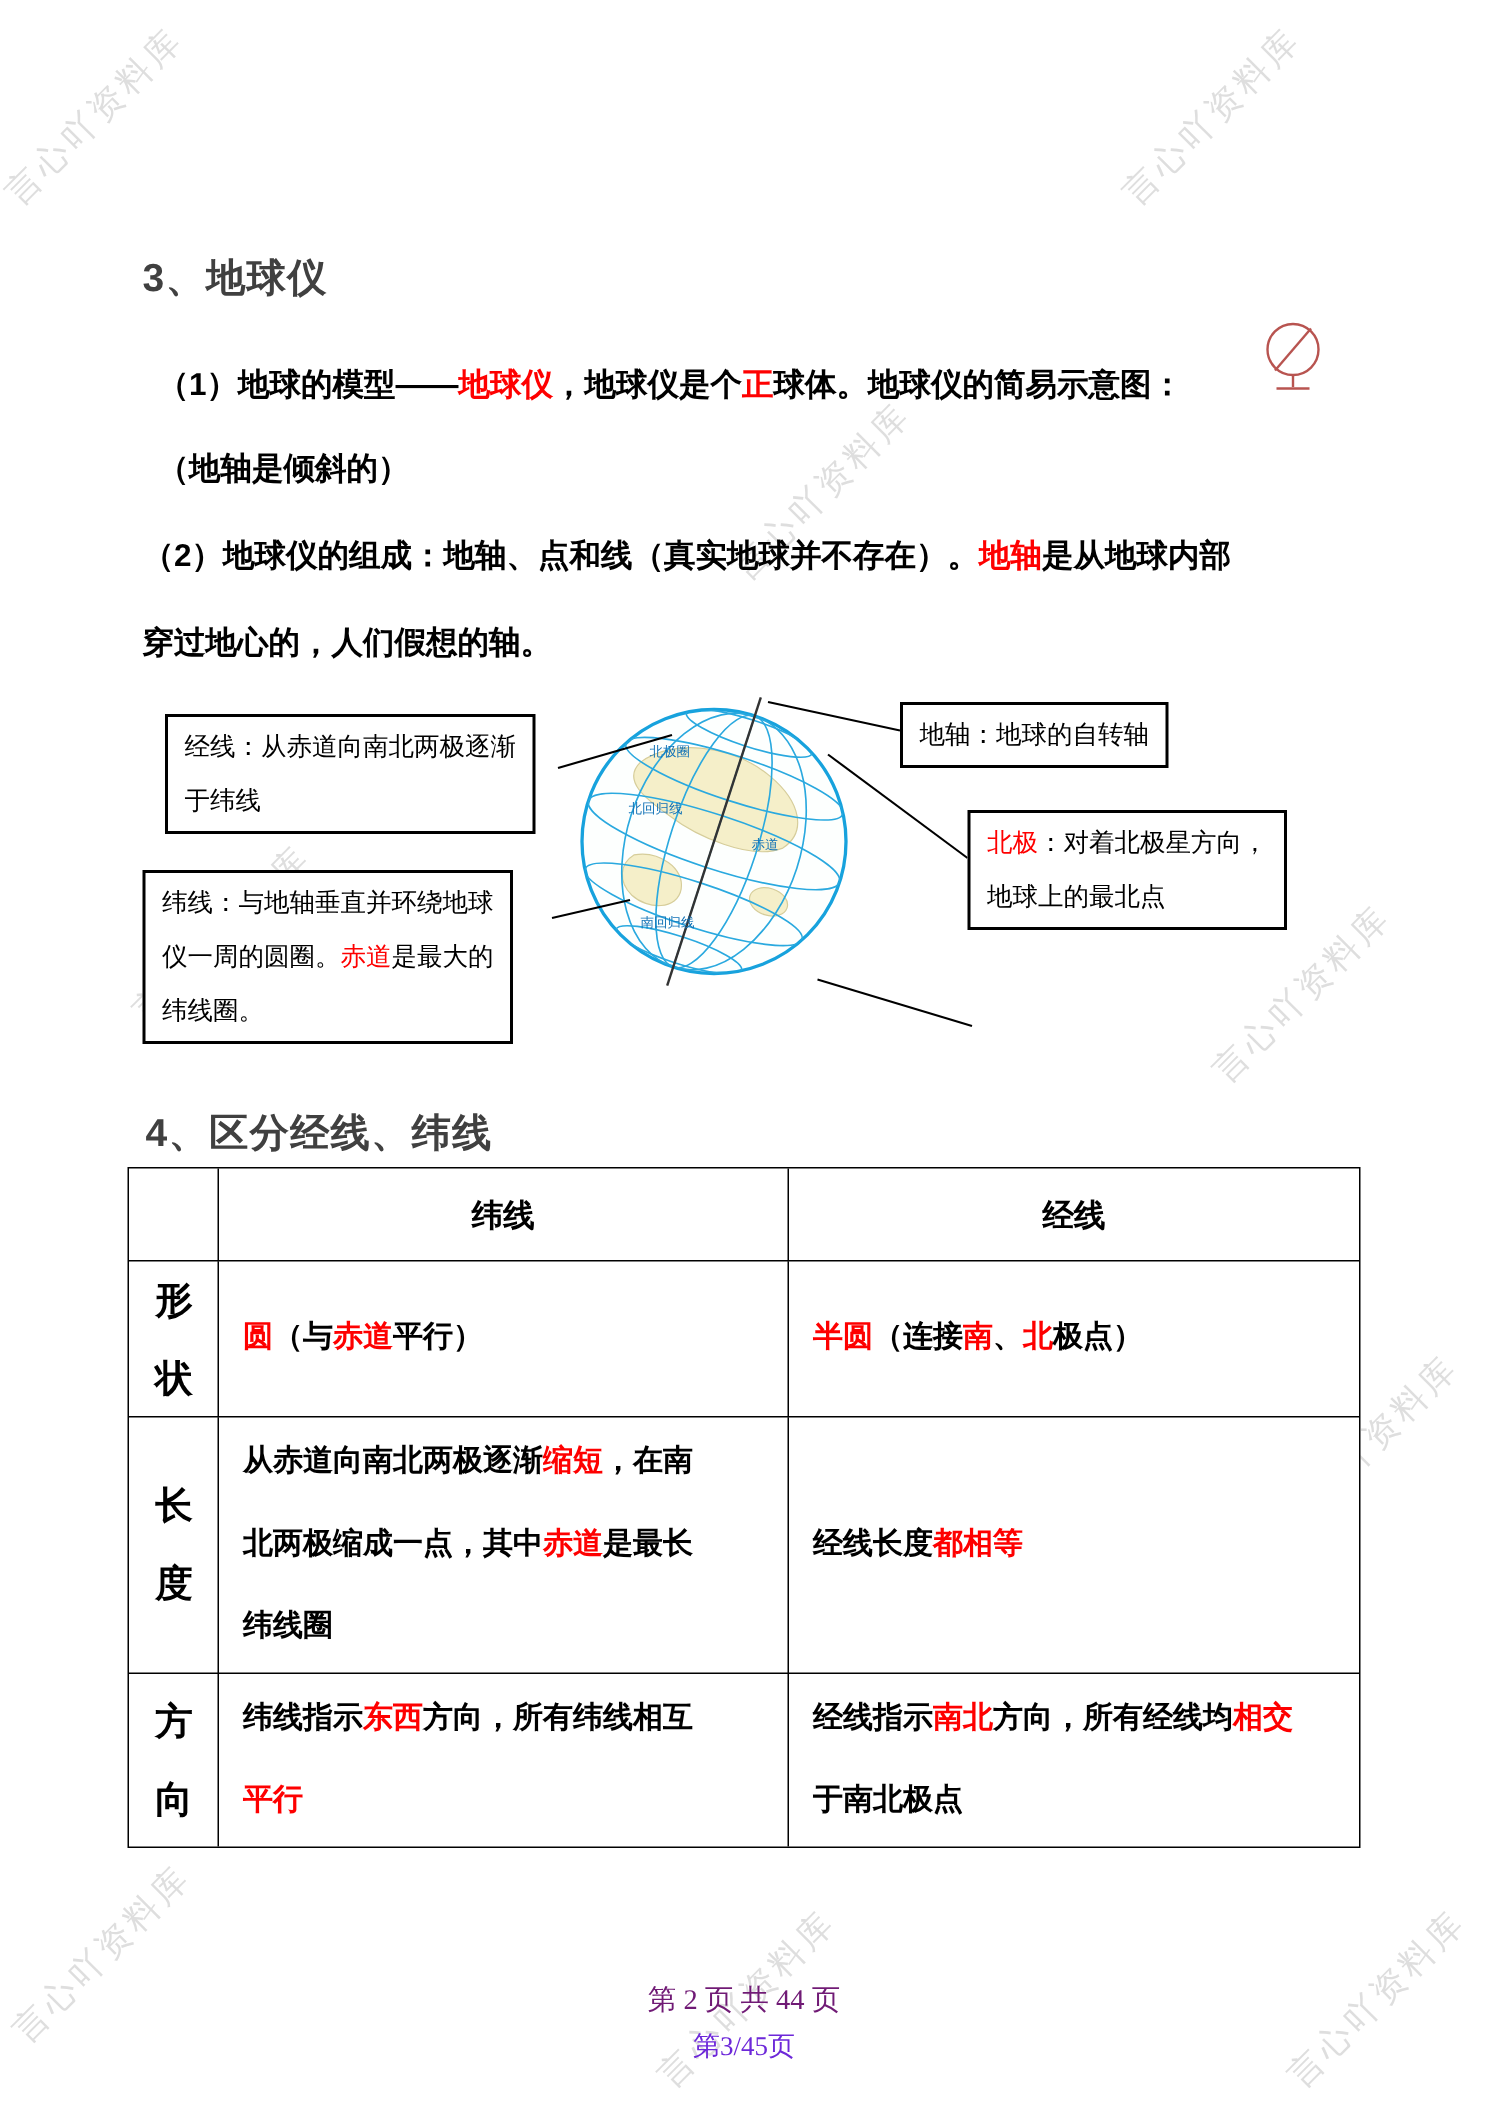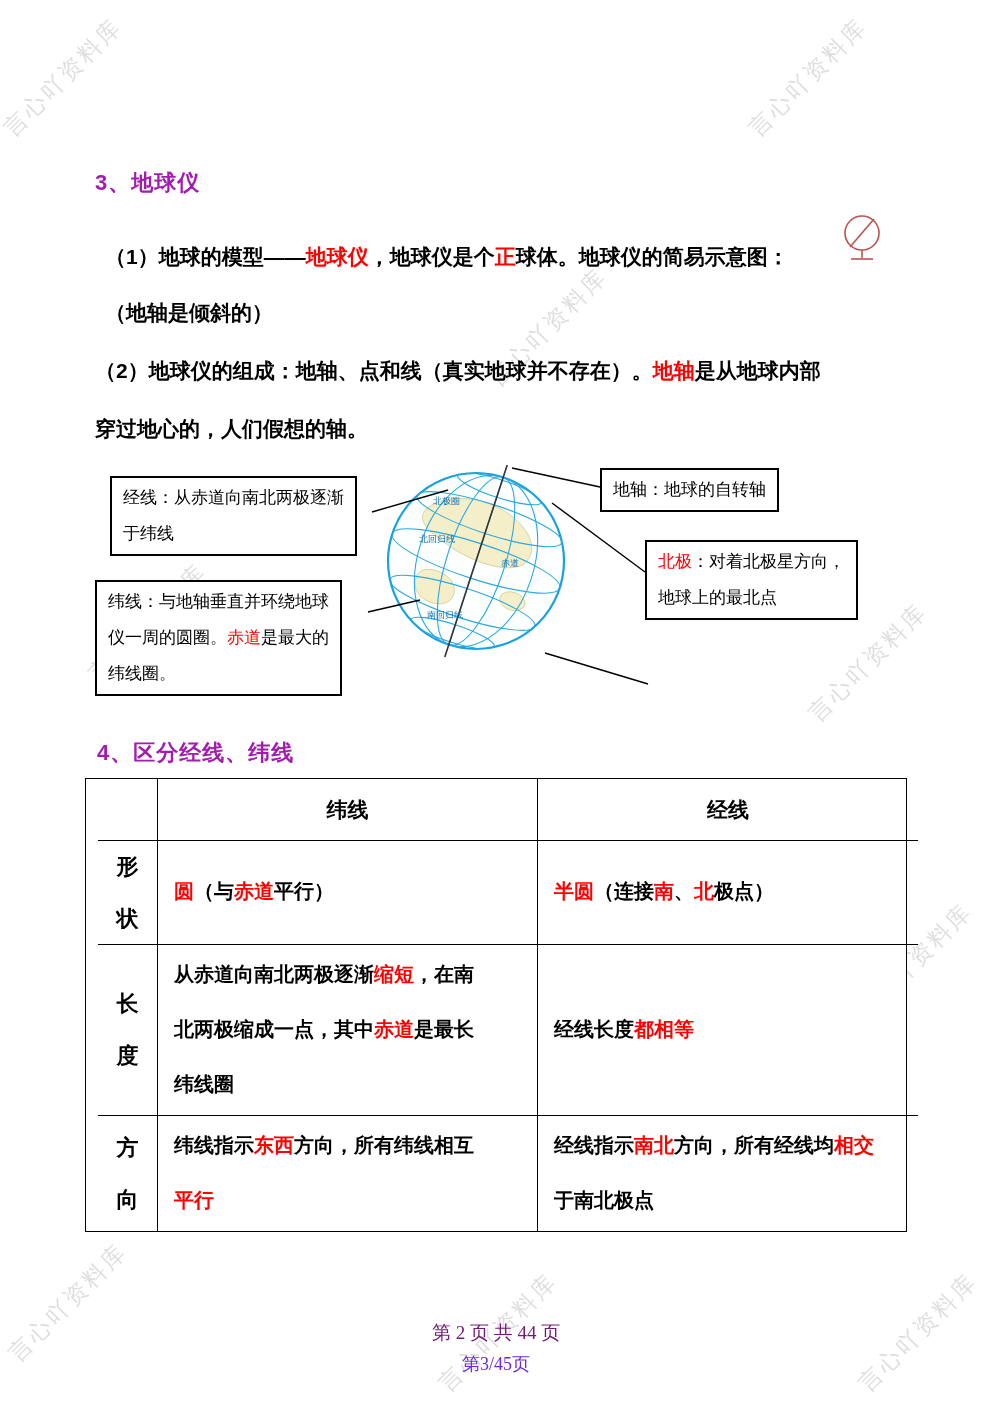--- a/index.html
+++ b/index.html
@@ -5,45 +5,45 @@
   * { margin:0; padding:0; box-sizing:border-box; }
   html,body { background:#ffffff; }
   .page { position:relative; width:992px; height:1403px; background:#fff; overflow:hidden;
           font-family:"Liberation Sans","DejaVu Sans",sans-serif; color:#000; }
   
   .wm { position:absolute; z-index:1; color:#c9c9c9; opacity:.6; font-size:23px;
         letter-spacing:3px; white-space:nowrap; transform:rotate(-45deg);
         font-family:"Liberation Sans",sans-serif; }
   .content { position:absolute; inset:0; z-index:2; }
   
-  .h-blue { position:absolute; font-size:22px; font-weight:700; color:#a21caf; letter-spacing:1px; }
+  .h-blue { position:absolute; font-size:26px; font-weight:700; color:#404040; letter-spacing:1px; }
   .h-black{ position:absolute; font-size:22px; font-weight:700; color:#000; letter-spacing:1px; }
   .para   { position:absolute; font-size:21px; font-weight:700; line-height:30px; color:#000; }
   .para.multi { line-height:58px; }
   .red { color:#fe0000; }
   
   .callout { position:absolute; border:2px solid #000; background:#fff; color:#000;
              font-family:"Liberation Serif","DejaVu Serif",serif; font-weight:400;
              font-size:17px; line-height:36px; padding:2px 11px; white-space:nowrap; }
   .connectors { position:absolute; left:0; top:0; width:992px; height:1403px; pointer-events:none; }
   .globe-wrap { position:absolute; left:383px; top:466px; width:186px; height:192px; }
   .globe-wrap svg { overflow:visible; }
   .mini-globe { position:absolute; left:838px; top:208px; width:48px; height:58px; }
   
   .tbl { position:absolute; left:85px; top:778px; width:822px; border:1px solid #000;
          display:grid; grid-template-columns:60px 380px 380px; grid-template-rows:62px 104px 171px 115px;
-         background:#fff;padding-left:12px; }
+         background:#fff; }
   .cell { border-right:1px solid #000; border-bottom:1px solid #000; display:flex; align-items:center; }
   .cell.last-col { border-right:none; }
   .cell.last-row { border-bottom:none; }
   .cell.hdr { justify-content:center; font-weight:700; font-size:21px; }
   .cell.body { padding:0 26px 0 16px; font-weight:700; font-size:20px;font-family:Liberation Mono, monospace; }
   .cell.body .lines { line-height:55px; }
   .cell.labelc { justify-content:center; }
-  .vlabel { width:24px; text-align:center; font-weight:700; font-size:22px;
+  .vlabel { width:24px; text-align:center; font-weight:700; font-size:25px;
             line-height:52px; word-break:break-all; }
   
   .footer1 { position:absolute; left:0; right:0; top:1320px; text-align:center;
              font-family:"Liberation Serif","DejaVu Serif",serif; font-size:19px; color:#701a75; }
   .footer2 { position:absolute; left:0; right:0; top:1352px; text-align:center;
              font-family:"Liberation Serif","DejaVu Serif",serif; font-size:18px; color:#6d28d9; }
 </style>
 </head>
 <body>
 

